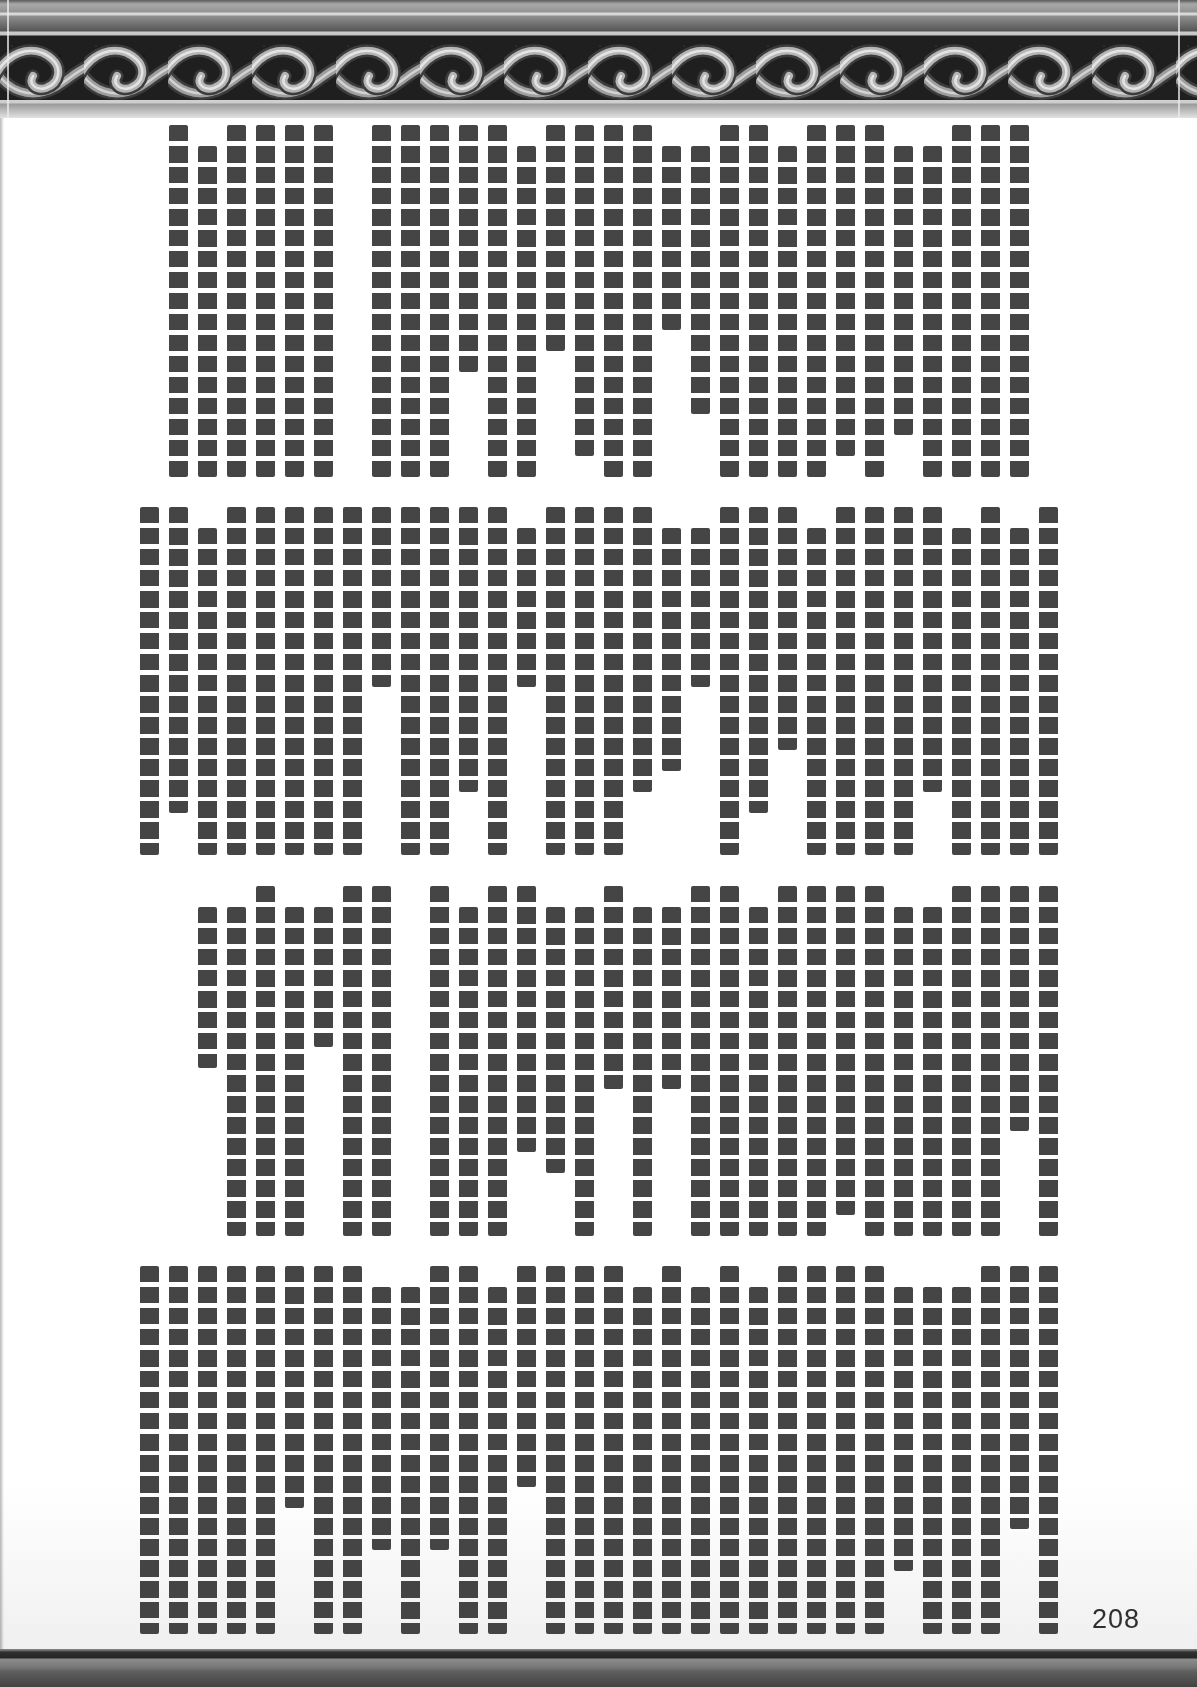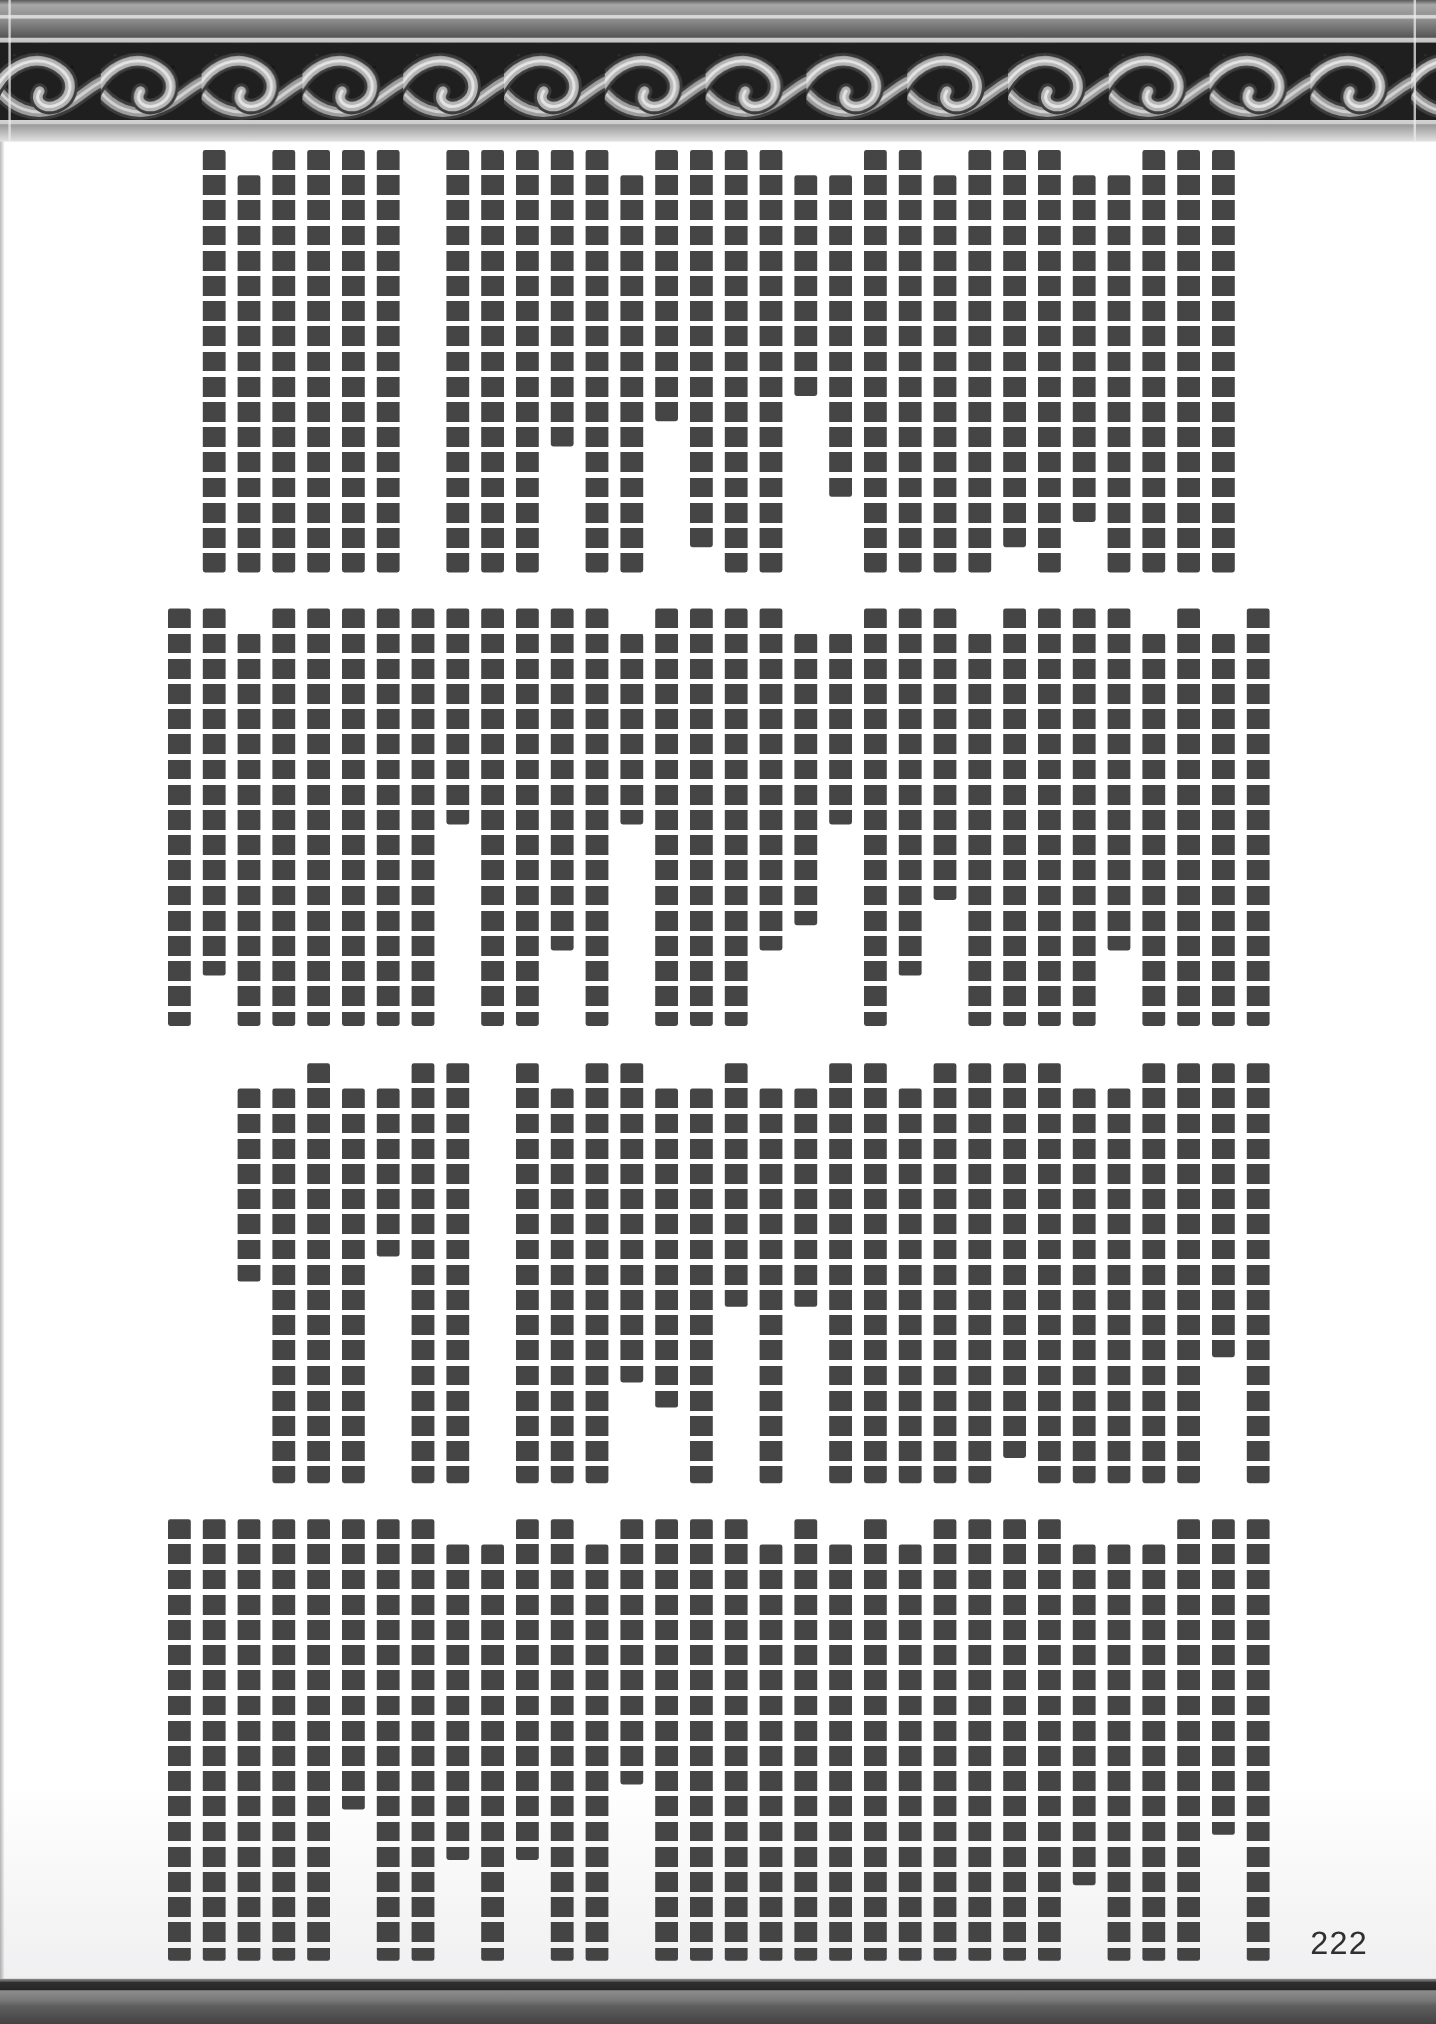--- a/index.html
+++ b/index.html
@@ -222,16 +222,16 @@
       <div class="tcol" style="margin-top: 0px; height: 242px;"></div>
       <div class="tcol" style="margin-top: 0px; height: 368px;"></div>
       <div class="tcol" style="margin-top: 0px; height: 368px;"></div>
       <div class="tcol" style="margin-top: 0px; height: 368px;"></div>
       <div class="tcol" style="margin-top: 0px; height: 368px;"></div>
       <div class="tcol" style="margin-top: 0px; height: 368px;"></div>
     </div>
 
   <div class="edge-shadow"></div>
 
-  <div class="page-number">222</div>
+  <div class="page-number">208</div>
 
   <div class="footer-bar"></div>
 </div>
 
 </body></html>

